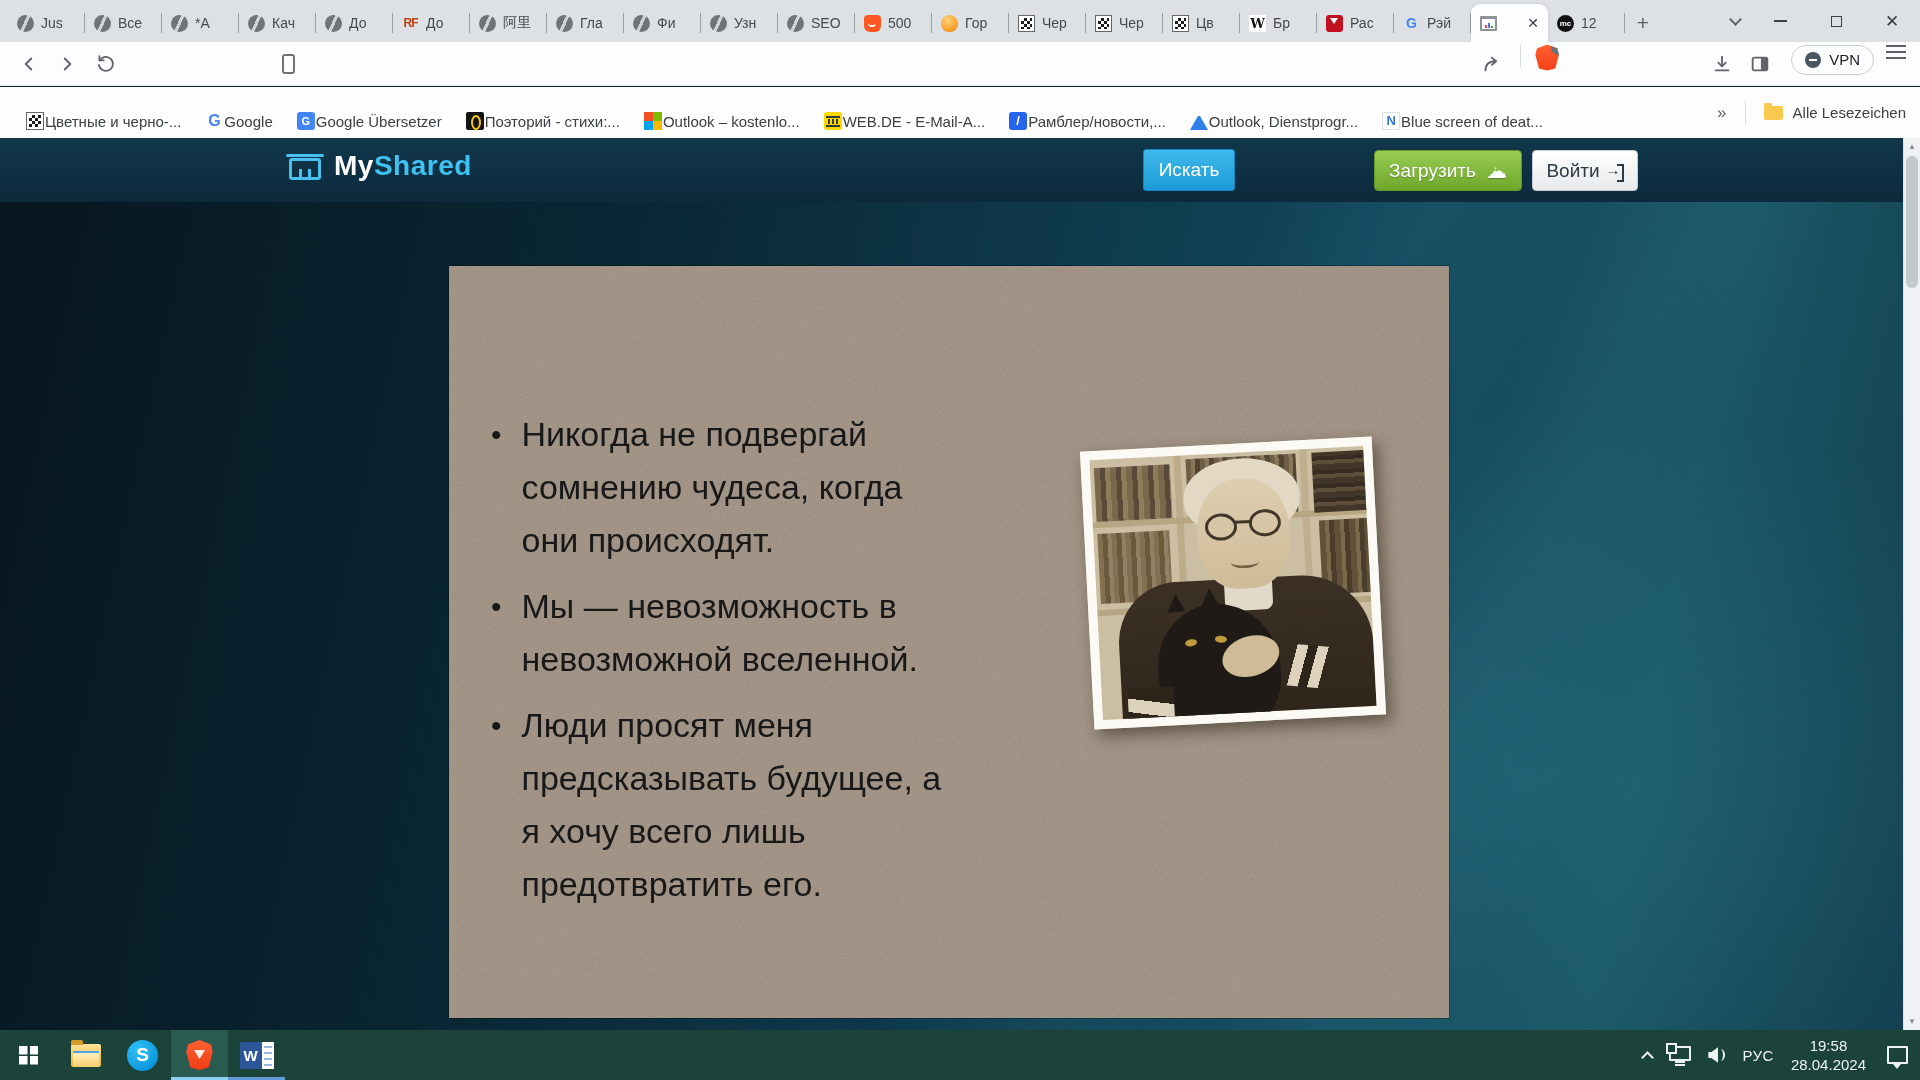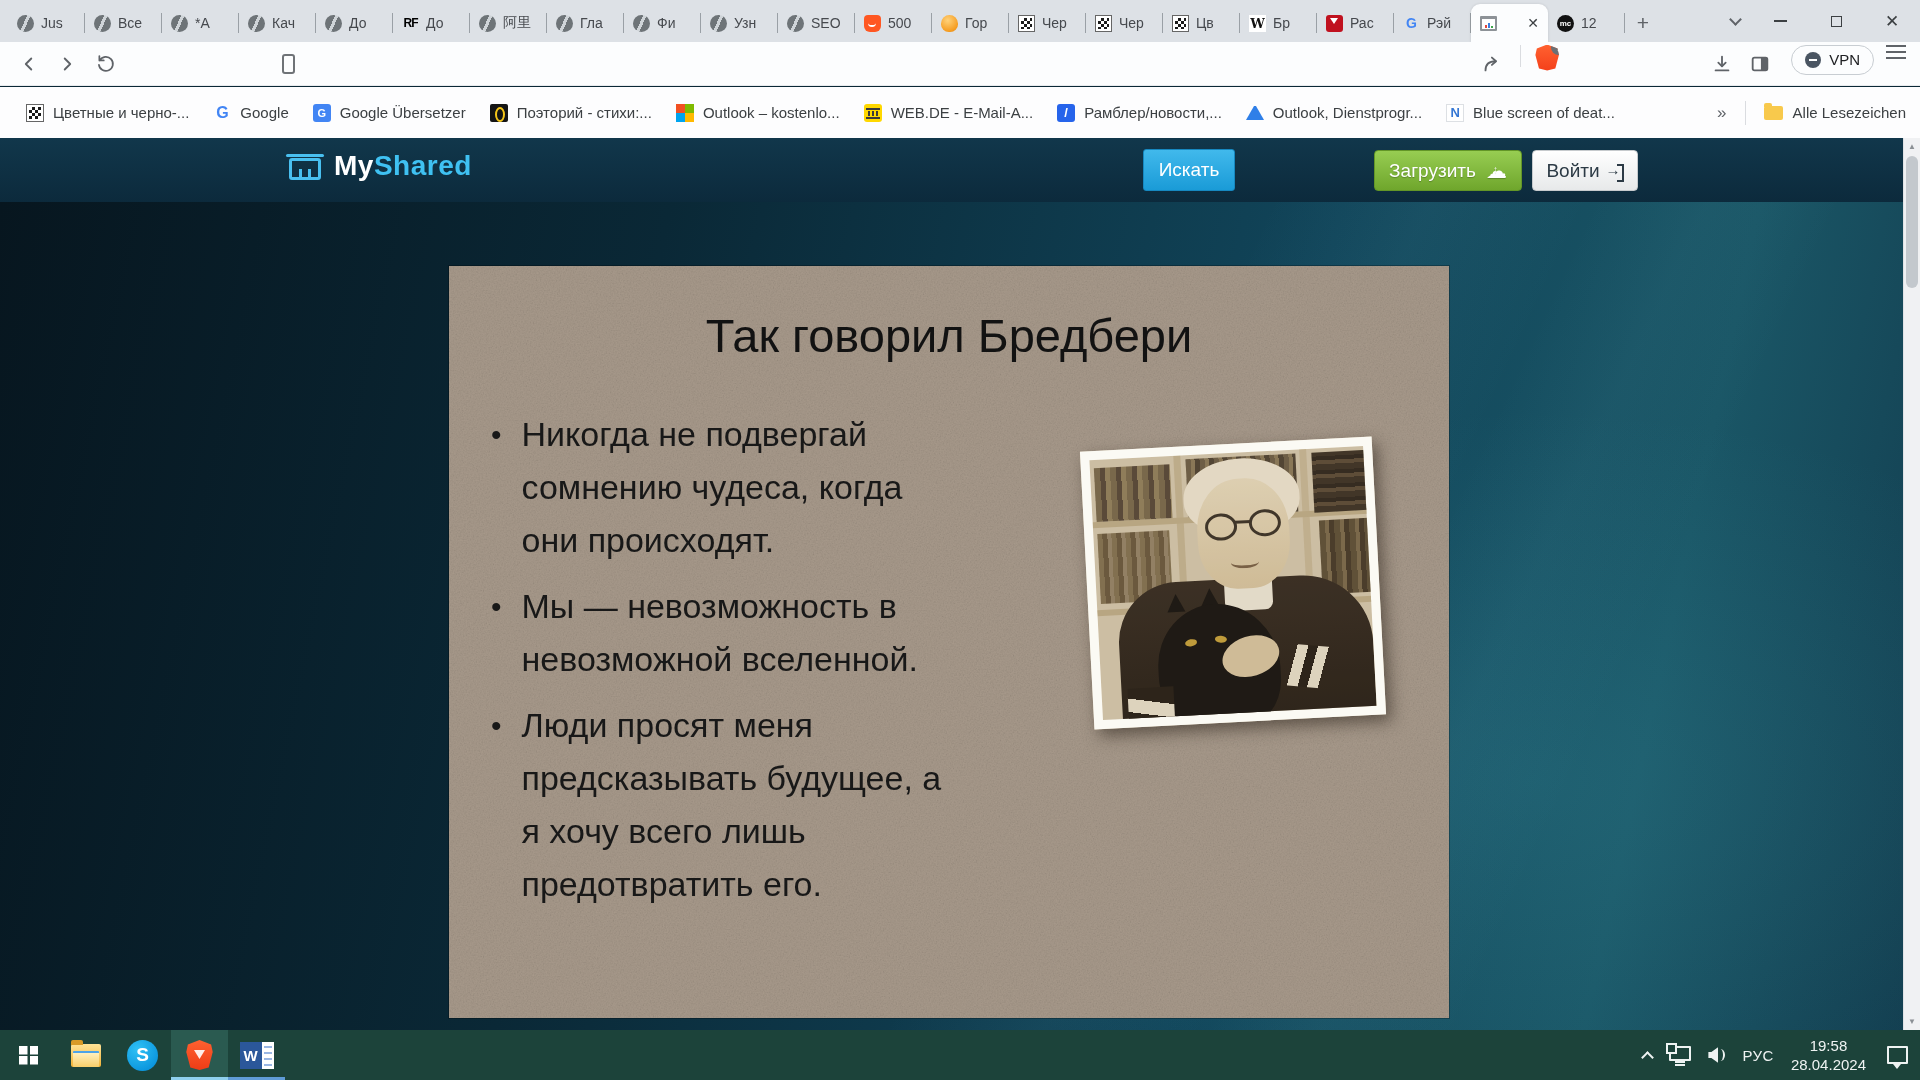--- a/index.html
+++ b/index.html
@@ -15,21 +15,21 @@
        padding:0 9px;position:relative;color:#46494e;font-size:14px;cursor:default;}
   .tab:not(.active)::after{content:"";position:absolute;right:0;top:9px;height:20px;width:1px;background:#9aa0a6;}
   .tab.active{background:#fcfdfe;border-radius:9px 9px 0 0;box-shadow:0 0 3px rgba(0,0,0,.12);}
   .tab-label{white-space:nowrap;overflow:hidden;flex:1;}
   .tab-close{font-size:14px;color:#3c4043;margin-left:auto;}
   .fav{width:17px;height:17px;flex:0 0 17px;display:flex;align-items:center;justify-content:center;
        font-size:12px;font-weight:bold;overflow:hidden;}
   .fav-globe{border-radius:50%;background:
       linear-gradient(115deg,transparent 42%,#cfd4d8 42% 56%,transparent 56%),
       radial-gradient(circle at 50% 50%,#6e7478 99%,transparent);}
-  .fav-rf{color:#000000;font-size:12px;letter-spacing:-1px;}
+  .fav-rf{color:#c2410c;font-size:12px;letter-spacing:-1px;}
   .fav-wikipedia{background:#fff;color:#111;font-family:"DejaVu Serif",serif;font-size:13px;}
   .fav-google{color:#4285f4;font-size:14px;}
   .fav-mc{background:#111;color:#fff;border-radius:50%;font-size:8px;}
   .fav-checker{background:#fff;border:1px solid #666;position:relative;}
   .fav-checker::after{content:"";position:absolute;inset:2px;
       background:repeating-conic-gradient(#1a1a1a 0% 25%,#fff 0% 50%);background-size:6px 6px;}
   .fav-aliexpress{background:#ff5722;border-radius:4px 4px 6px 6px;position:relative;}
   .fav-aliexpress::after{content:"";position:absolute;left:4px;top:5px;width:8px;height:5px;
       border-bottom:2px solid #fff;border-radius:0 0 8px 8px;}
   .fav-honey{border-radius:50% 50% 46% 46%;
@@ -83,21 +83,21 @@
   .vpn-dot{width:16px;height:16px;border-radius:50%;background:#4a5562;position:relative;}
   .vpn-dot::after{content:"";position:absolute;left:4px;top:7px;width:8px;height:2px;background:#fff;}
   .vpn-text{font-size:15px;color:#202124;}
   .hamburger{width:20px;height:14px;border-top:2px solid #5f6368;border-bottom:2px solid #5f6368;
         position:relative;margin-right:4px;}
   .hamburger::after{content:"";position:absolute;left:0;top:4px;width:20px;height:2px;background:#5f6368;}
 
   
   .bookmarks{position:absolute;top:87px;left:0;right:0;height:51px;background:#fdfdfe;
              display:flex;align-items:center;padding:0 14px;}
-  .bm{display:flex;align-items:center;gap:9px;padding:0 12px;height:34px;border-radius:17px;}
+  .bm{display:flex;align-items:flex-end;gap:1px;padding:0 12px;height:34px;border-radius:17px;}
   .bm-label{font-size:15px;color:#3c4043;white-space:nowrap;}
   .bmi{width:18px;height:18px;flex:0 0 18px;display:flex;align-items:center;justify-content:center;
        font-weight:bold;font-size:12px;}
   .bmi-checker{background:#fff;border:1px solid #666;position:relative;}
   .bmi-checker::after{content:"";position:absolute;inset:2px;
       background:repeating-conic-gradient(#1a1a1a 0% 25%,#fff 0% 50%);background-size:6px 6px;}
   .bmi-google{color:#4285f4;font-size:16px;}
   .bmi-translate{background:#4285f4;border-radius:3px;color:#fff;font-size:11px;}
   .bmi-poetory{background:#141414;border-radius:2px;position:relative;}
   .bmi-poetory::after{content:"";position:absolute;left:5px;top:3px;width:6px;height:11px;
@@ -478,21 +478,20 @@
 
   <div class="page">
     <div class="slide">
       <svg class="slide-noise" width="1000" height="752">
         <filter id="grain">
             <feTurbulence type="fractalNoise" baseFrequency="0.7" numOctaves="2" stitchTiles="stitch"></feTurbulence>
         <feColorMatrix type="saturate" values="0"></feColorMatrix>
           </filter>
         <rect width="1000" height="752" filter="url(#grain)"></rect>
       </svg>
-      <div class="slide-title">Так говорил Бредбери</div>
       <ul class="bullet-list" id="bullet-list">
           <li class="bullet">
             <span class="dot">•</span>
             <span class="btext">Никогда не подвергай сомнению чудеса, когда они происходят.</span>
           </li>
           <li class="bullet">
             <span class="dot">•</span>
             <span class="btext">Мы — невозможность в невозможной вселенной.</span>
           </li>
           <li class="bullet">

